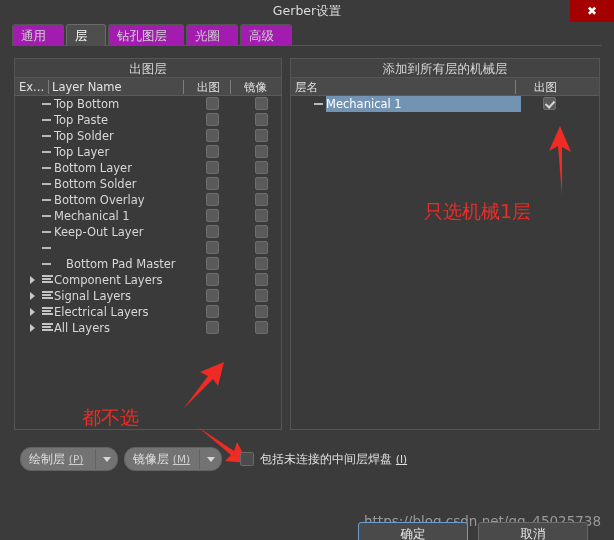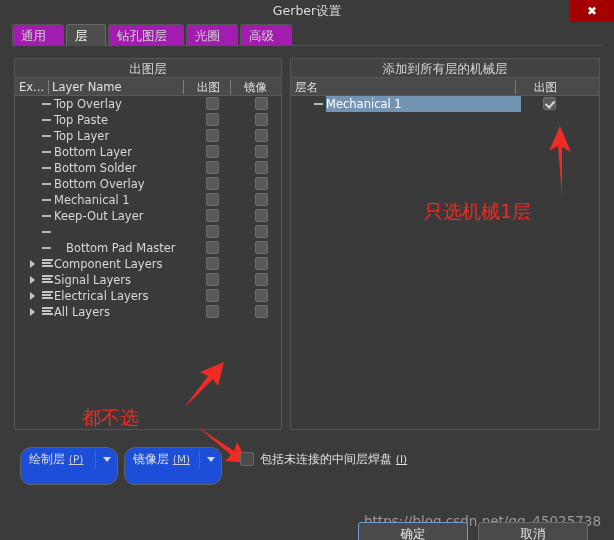--- a/index.html
+++ b/index.html
@@ -171,22 +171,22 @@
     left: 3px; top: 1px;
     width: 4px; height: 7px;
     border: solid #d8d8d8;
     border-width: 0 2px 2px 0;
     transform: rotate(42deg);
   }
 
   
   .dropdown {
     position: absolute;
-    height: 38px;
-    background: #1d4ed8;
+    height: 24px;
+    background: #737373;
     border: 1px solid #636363;
     border-radius: 11px;
     cursor: pointer;
   }
   .dropdown .dd-label {
     position: absolute; left: 8px; top: 0;
     height: 22px; line-height: 22px;
     font-size: 12px;
     color: #e0e0e0;
     white-space: nowrap;
@@ -279,27 +279,33 @@
       <div class="col-sep" style="left:33px;"></div>
       <span style="left:37px;">Layer Name</span>
       <div class="col-sep" style="left:168px;"></div>
       <span style="left:182px;">出图</span>
       <div class="col-sep" style="left:215px;"></div>
       <span style="left:229px;">镜像</span>
     </div>
     <div class="list-area" id="plot-list" style="width:266px; height:334px;">
         <div class="row">
           <div class="leaf-dash" style="left: 26px;"></div>
-          <div class="row-label" style="left: 38px;">Top Overlay</div>
+          <div class="row-label" style="left: 38px;">Top Bottom</div>
           <div class="cb" style="left: 190px; top: 1px;"></div>
           <div class="cb" style="left: 239px; top: 1px;"></div>
         </div>
         <div class="row">
           <div class="leaf-dash" style="left: 26px;"></div>
           <div class="row-label" style="left: 38px;">Top Paste</div>
+          <div class="cb" style="left: 190px; top: 1px;"></div>
+          <div class="cb" style="left: 239px; top: 1px;"></div>
+        </div>
+        <div class="row">
+          <div class="leaf-dash" style="left: 26px;"></div>
+          <div class="row-label" style="left: 38px;">Top Solder</div>
           <div class="cb" style="left: 190px; top: 1px;"></div>
           <div class="cb" style="left: 239px; top: 1px;"></div>
         </div>
         <div class="row">
           <div class="leaf-dash" style="left: 26px;"></div>
           <div class="row-label" style="left: 38px;">Top Layer</div>
           <div class="cb" style="left: 190px; top: 1px;"></div>
           <div class="cb" style="left: 239px; top: 1px;"></div>
         </div>
         <div class="row">

